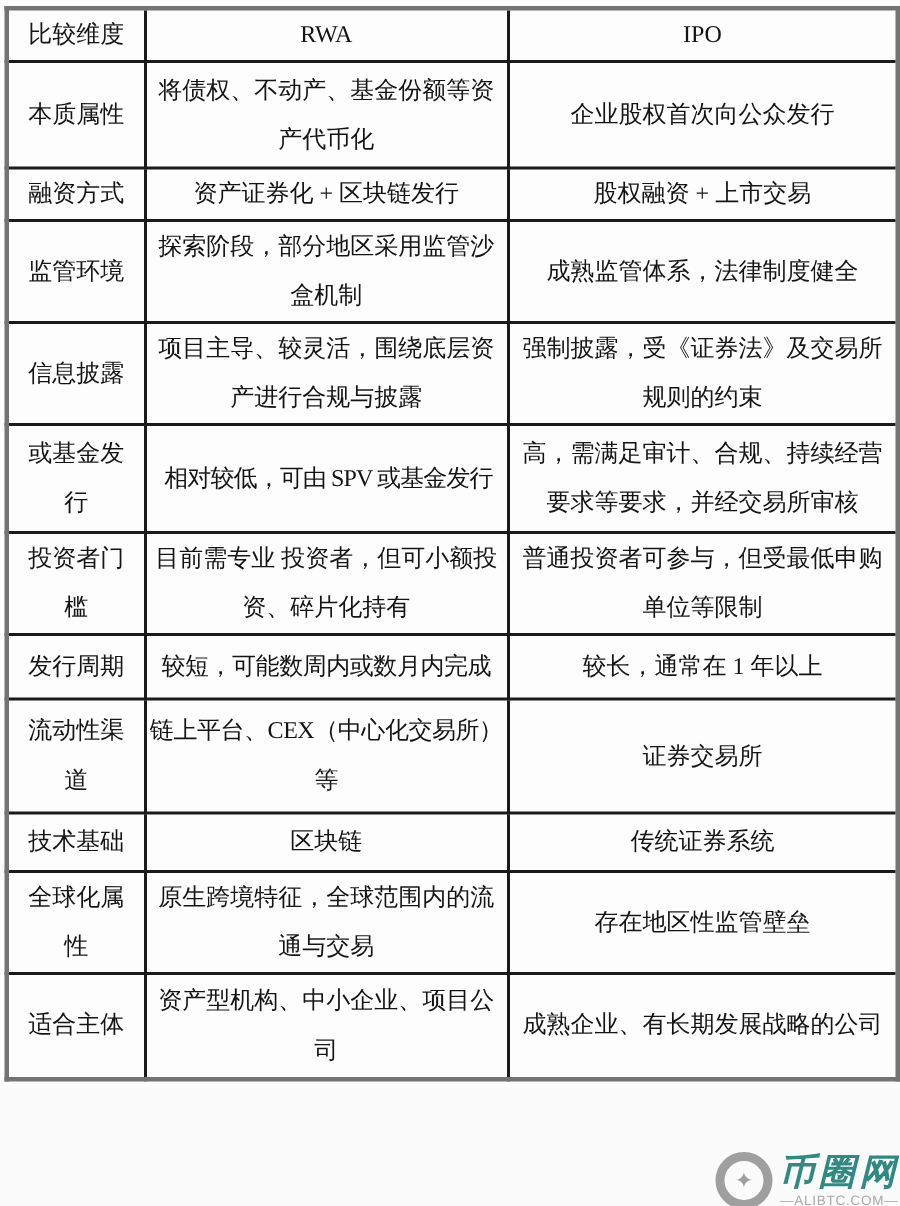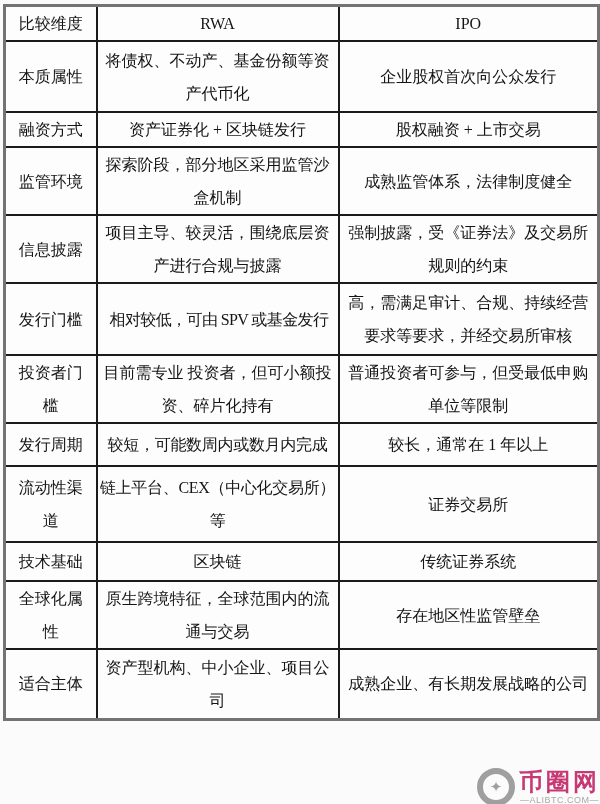--- a/index.html
+++ b/index.html
@@ -67,22 +67,23 @@
     display: flex; align-items: center; justify-content: center;
     font-size: 15px;
     color: #8f8f8f;
   }
   .wm-text { display: flex; flex-direction: column; align-items: center; }
   .wm-name {
     font-size: 24px;
     font-weight: bold;
     letter-spacing: 3px;
     line-height: 26px;
-    color: #be185d;
+    color: #0f766e;
     text-shadow: 0 0 1px #ffffff;
+    font-style: italic;
   }
   .wm-url {
     font-size: 9px;
     letter-spacing: 0.5px;
     line-height: 11px;
     color: #9a9a9a;
     font-family: "Liberation Sans", "DejaVu Sans", sans-serif;
   }
   .wm-url::before { content: "—"; }
   .wm-url::after  { content: "—"; }
@@ -124,21 +125,21 @@
         <td>成熟监管体系，法律制度健全</td>
       </tr>
 
       <tr class="h68">
         <td class="c-dim">信息披露</td>
         <td>项目主导、较灵活，围绕底层资产进行合规与披露</td>
         <td>强制披露，受《证券法》及交易所规则的约束</td>
       </tr>
 
       <tr class="h72">
-        <td class="c-dim">发行门槛</td>
+        <td class="c-dim">或基金发行</td>
         <td class="tight">相对较低，可由 SPV 或基金发行</td>
         <td>高，需满足审计、合规、持续经营要求等要求，并经交易所审核</td>
       </tr>
 
       <tr class="h67">
         <td class="c-dim">投资者门槛</td>
         <td>目前需专业 投资者，但可小额投资、碎片化持有</td>
         <td>普通投资者可参与，但受最低申购单位等限制</td>
       </tr>
 

